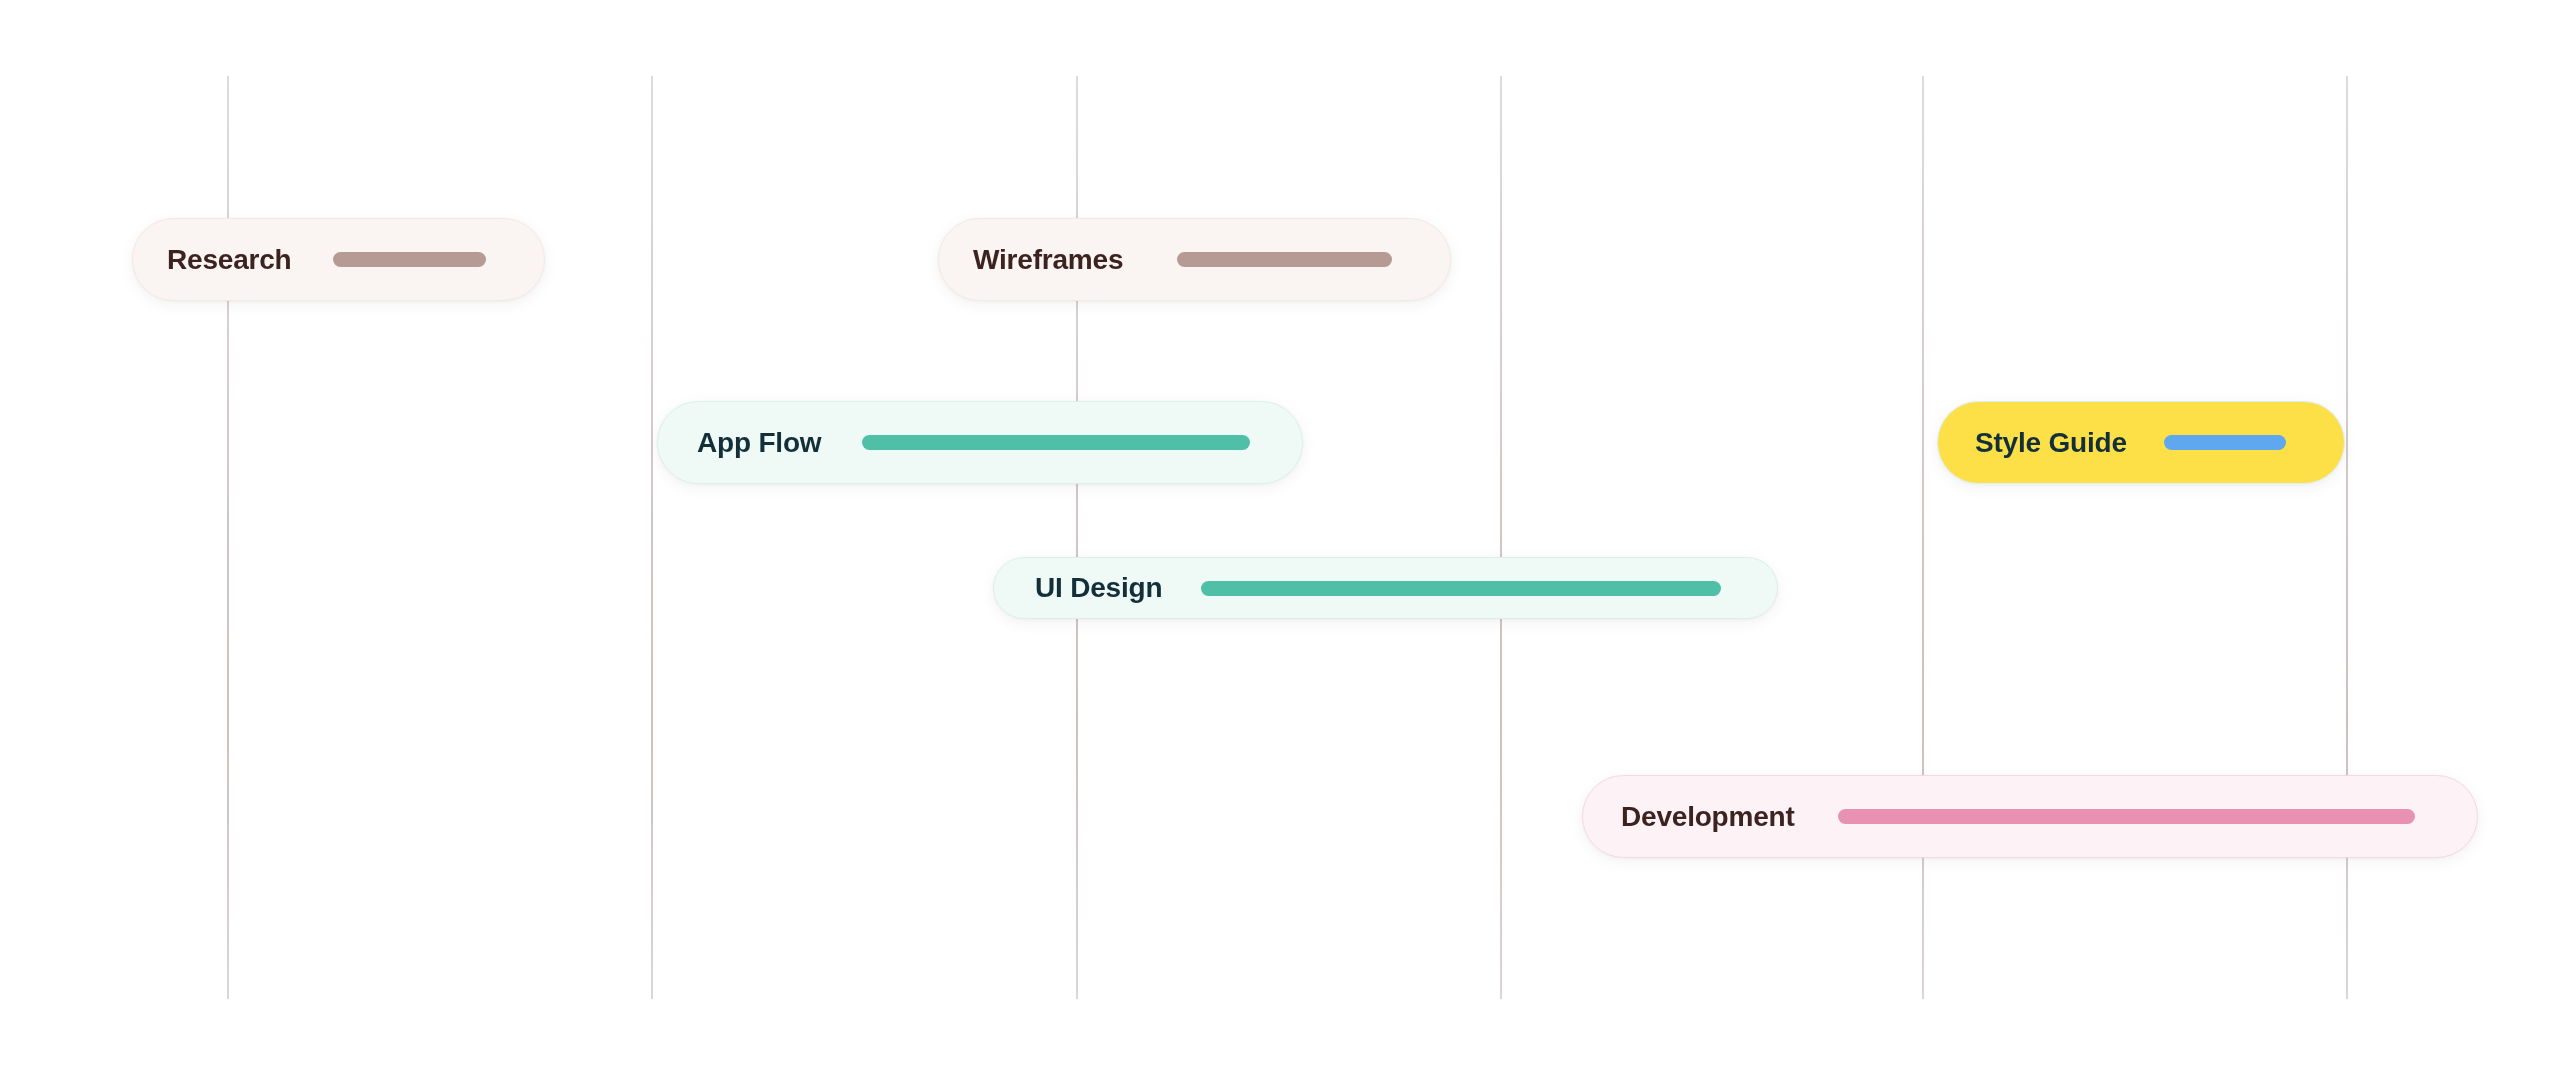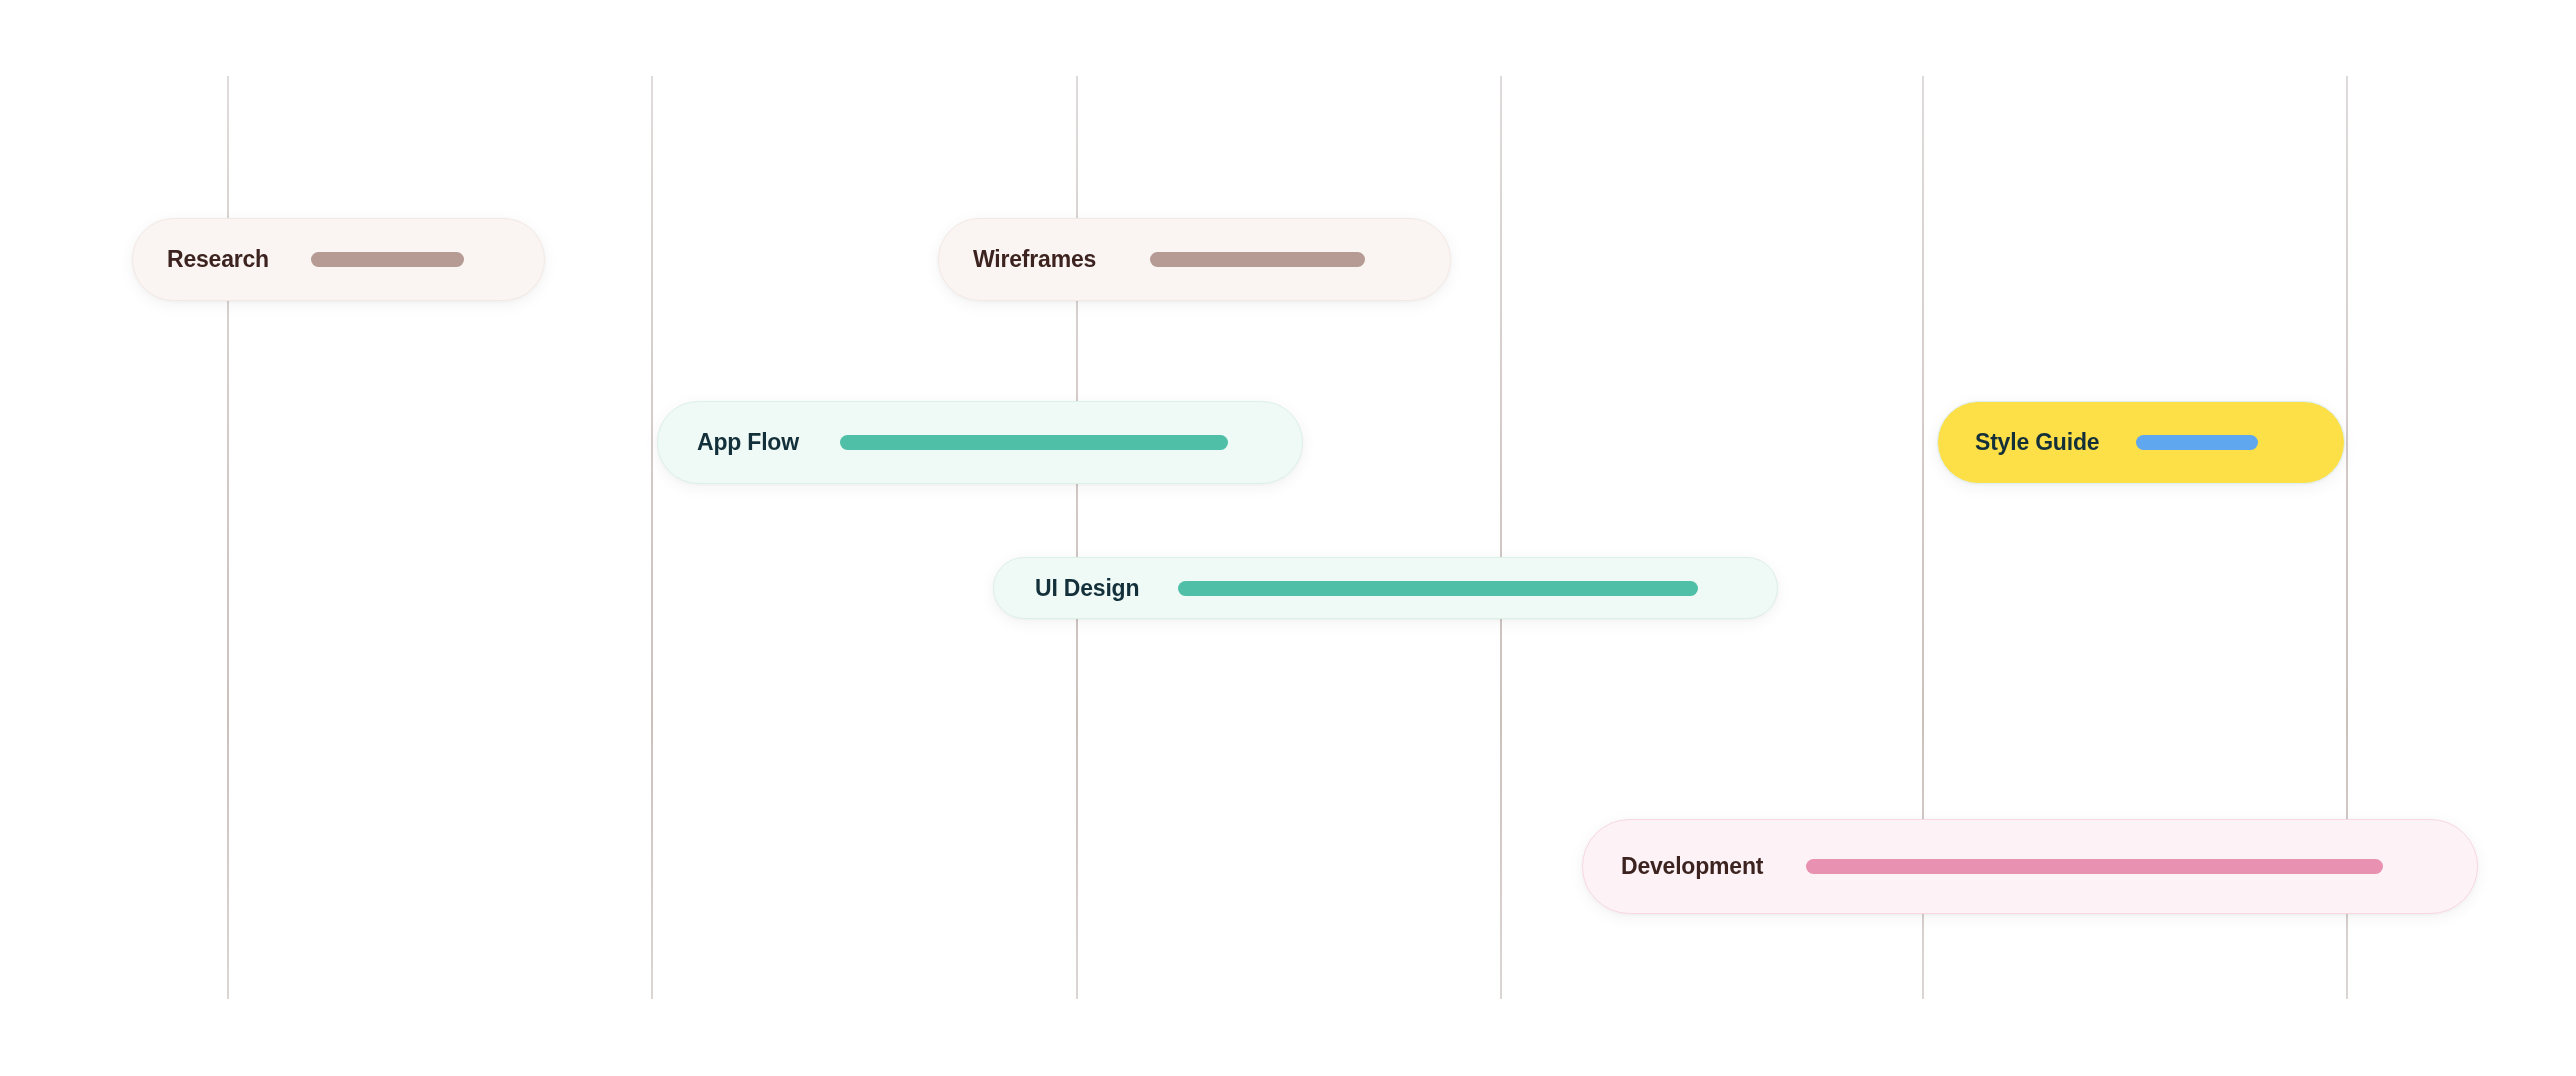--- a/index.html
+++ b/index.html
@@ -25,21 +25,21 @@
   .barslayer{position:absolute;inset:0;}
   .task{
     position:absolute;
     display:flex;
     align-items:center;
     border-radius:596px;
     box-sizing:border-box;
     box-shadow:0 3.6px 15.5px rgba(60,40,40,.055),0 1.2px 3.6px rgba(60,40,40,.035);
   }
   .task-label{
-    font-size:23px;
+    font-size:28px;
     font-weight:700;
     letter-spacing:-0.2px;
     white-space:nowrap;
     line-height:1;
     user-select:none;
   }
   .task-bar{
     height:15px;
     border-radius:596px;
     flex:0 0 auto;
@@ -86,20 +86,20 @@
         <div class="task-bar" style="width: 388px; background: rgb(79, 191, 168); margin-left: 41px;"></div>
       </div>
       <div class="task theme-ice" style="left: 1937px; top: 401px; width: 408px; height: 83px; padding-left: 37px;">
         <span class="task-label">Style Guide</span>
         <div class="task-bar" style="width: 122px; background: rgb(95, 168, 239); margin-left: 37px;"></div>
       </div>
       <div class="task theme-mint" style="left: 993px; top: 557px; width: 785px; height: 62px; padding-left: 41px;">
         <span class="task-label">UI Design</span>
         <div class="task-bar" style="width: 520px; background: rgb(79, 191, 168); margin-left: 39px;"></div>
       </div>
-      <div class="task theme-blush" style="left: 1582px; top: 775px; width: 896px; height: 95px; padding-left: 38px; margin-top: 44px;">
+      <div class="task theme-blush" style="left: 1582px; top: 775px; width: 896px; height: 83px; padding-left: 38px;">
         <span class="task-label">Development</span>
         <div class="task-bar" style="width: 577px; background: rgb(232, 145, 176); margin-left: 43px;"></div>
       </div>
     </div>
 
 </div>
 
 
 </body></html>

